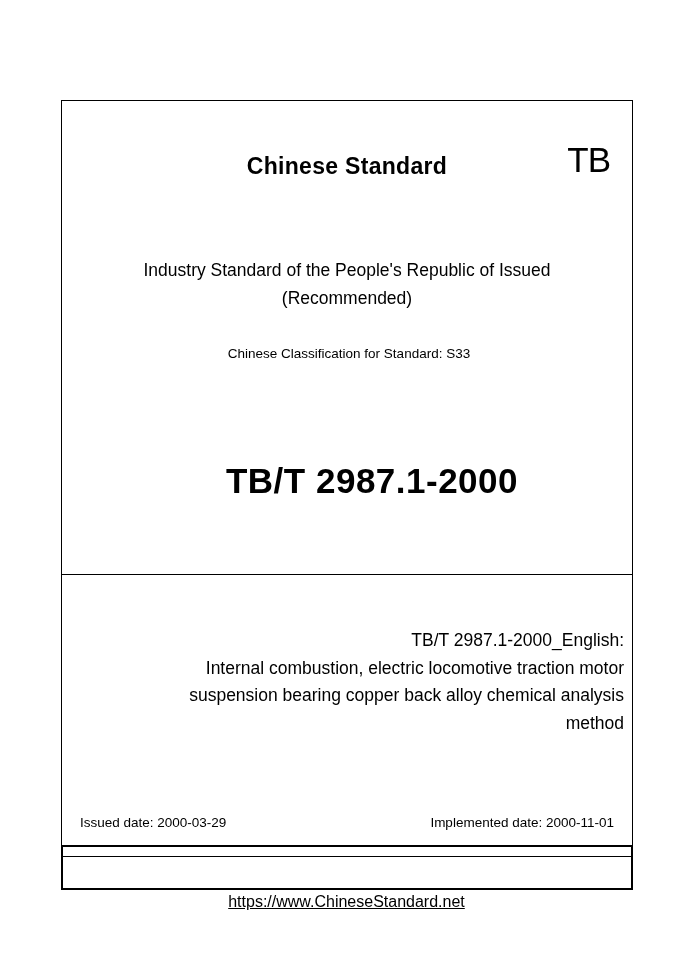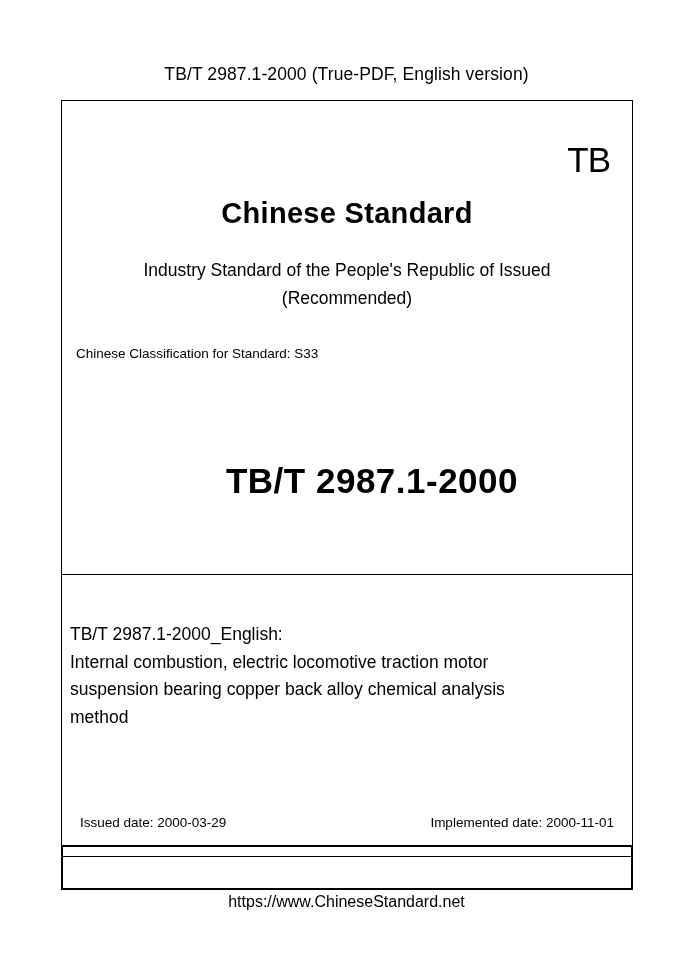--- a/index.html
+++ b/index.html
@@ -43,24 +43,23 @@
     position: relative;
     box-sizing: border-box;
     border-bottom: 1.6px solid #000;
   }
   .std-title {
     position: absolute;
     top: 52px;
     left: 0;
     width: 100%;
     text-align: center;
-    font-size: 29px;
+    font-size: 23px;
     font-weight: bold;
     letter-spacing: 0.3px;
-    margin-top: 44px;
   }
   .tb-logo {
     position: absolute;
     top: 39px;
     right: 22px;
     font-size: 35px;
     font-weight: normal;
     letter-spacing: -1px;
   }
   .industry-line {
@@ -68,23 +67,23 @@
     top: 155px;
     left: 0;
     width: 100%;
     text-align: center;
     font-size: 17.5px;
     line-height: 28px;
   }
   .classification {
     position: absolute;
     top: 245px;
-    left: 12px;
+    left: 0;
     width: 100%;
-    text-align: left;
+    text-align: center;
     padding-left: 2px;
     font-size: 13.5px;
   }
   .std-code {
     position: absolute;
     top: 320px;
     left: 0;
     width: 100%;
     text-align: center;
     font-size: 35px;
@@ -94,24 +93,24 @@
     box-sizing: border-box;
     margin-top: 40px;
   }
   .frame-lower {
     height: 281px;
     position: relative;
     box-sizing: border-box;
   }
   .english-title {
     position: absolute;
-    top: 46px;
+    top: 52px;
     left: 0;
     width: 100%;
-    text-align: left;
+    text-align: right;
     font-size: 17.5px;
     line-height: 27.5px;
     padding: 0 8px;
     box-sizing: border-box;
   }
   .dates {
     position: absolute;
     bottom: 26px;
     left: 0;
     width: 100%;
@@ -132,28 +131,28 @@
   }
   .url {
     position: absolute;
     top: 893px;
     left: 0;
     width: 693px;
     text-align: center;
     font-size: 16px;
   }
   .url span {
+    text-decoration: underline;
   }
 </style>
 </head>
 <body>
 
 <div class="page">
 
-  <div class="top-caption">TB/T 2987.1-2000 (True-PDF, English version)</div>
 
   <div class="frame">
 
     <div class="frame-upper">
       <div class="std-title">Chinese Standard</div>
       <div class="tb-logo">TB</div>
 
       <div class="industry-line">
         <div>Industry Standard of the People's Republic of Issued</div>
         <div>(Recommended)</div>

